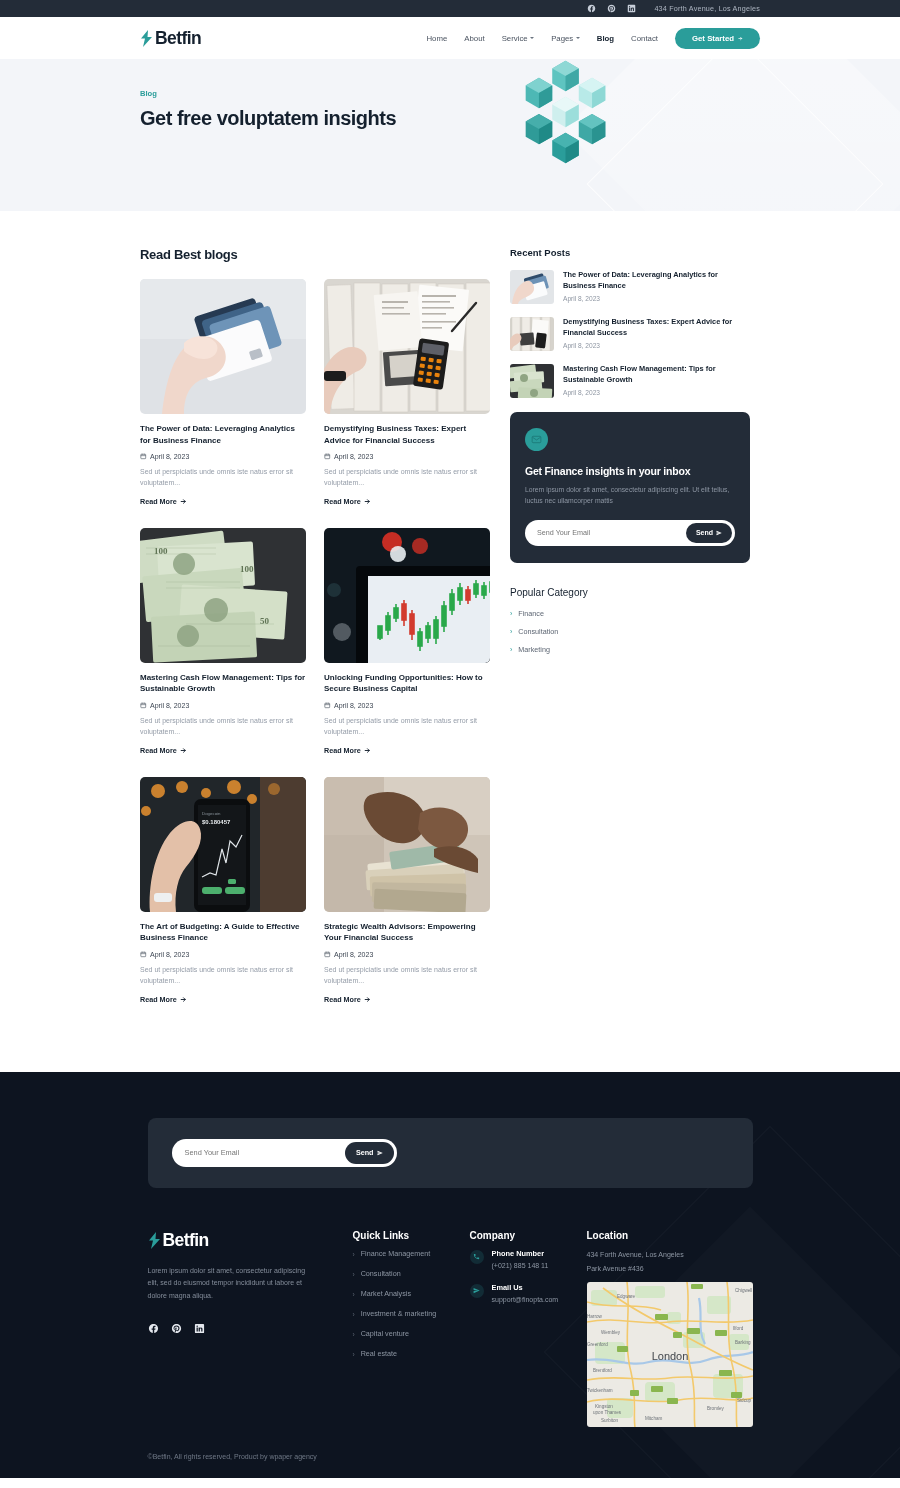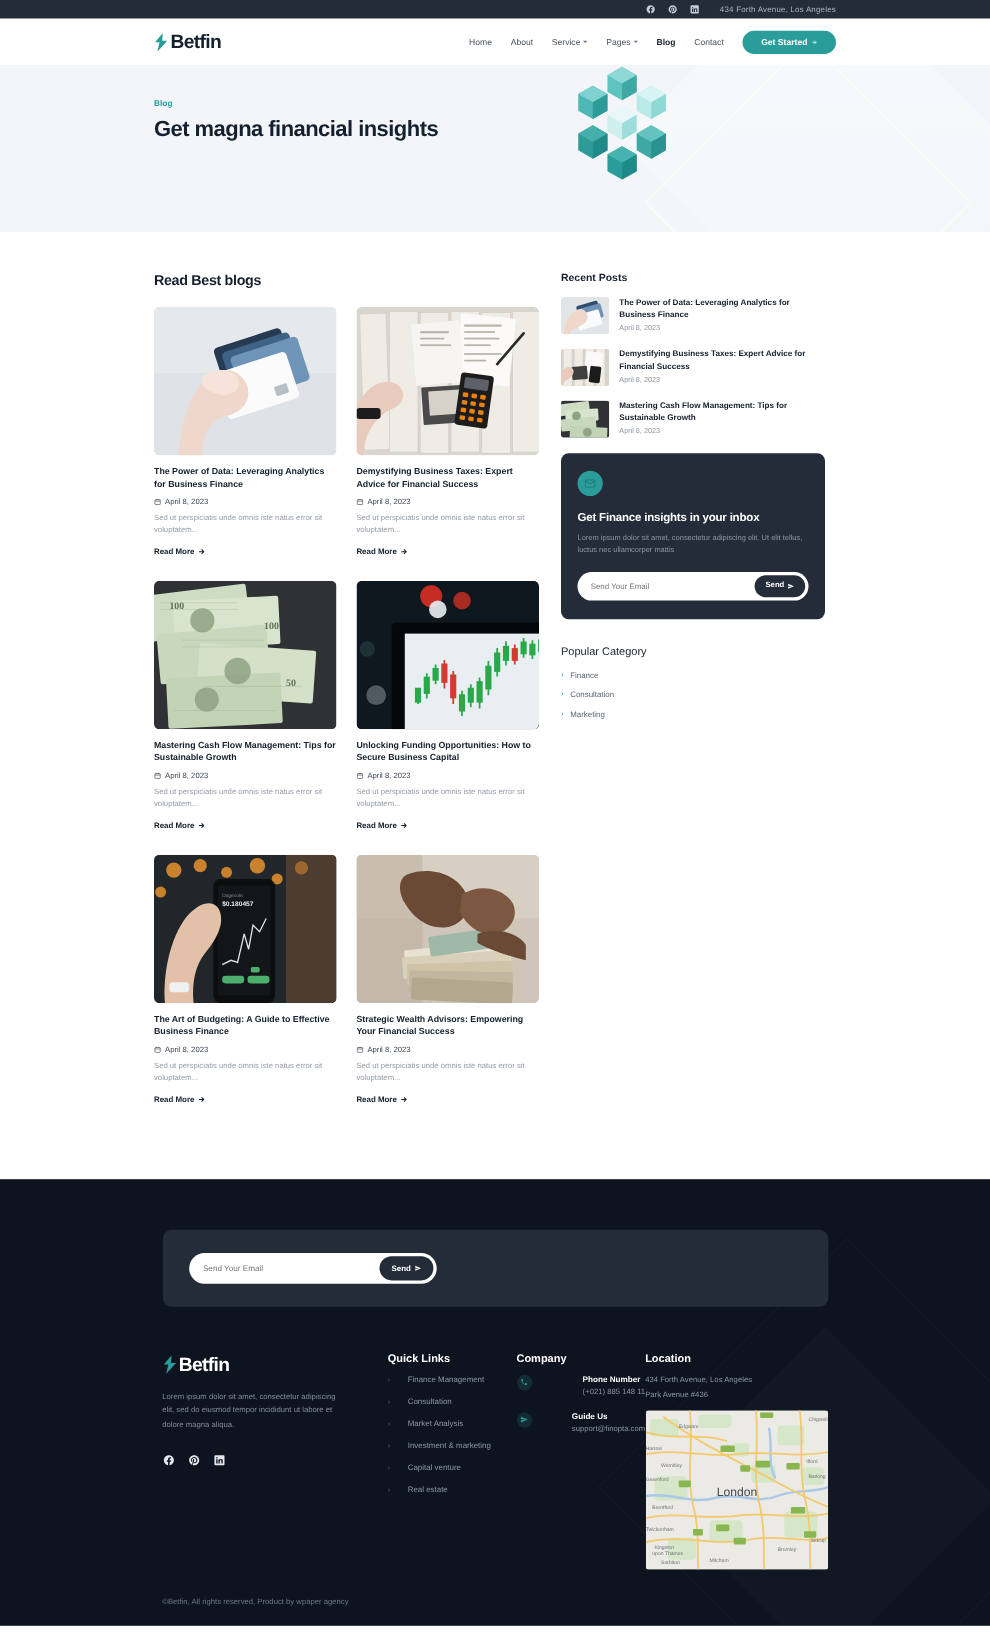--- a/index.html
+++ b/index.html
@@ -103,23 +103,23 @@
   .fcta-send { background:#232c38; color:#fff; border:none; border-radius:40px; height:22px; padding:0 11px; font-size:7.2px; font-weight:bold; display:flex; align-items:center; gap:3px; cursor:pointer; }
 
   .fcols { width:605px; margin:42px auto 0; display:flex; position:relative; z-index:2; }
   .fc-brand { width:205px; }
   .fc-logo { display:flex; align-items:center; gap:2px; margin-bottom:14px; }
   .fc-logo-text { font-size:17.5px; font-weight:bold; color:#fff; letter-spacing:-.6px; }
   .fc-about { font-size:7px; color:#848d9a; line-height:1.8; max-width:170px; margin-bottom:18px; }
   .fc-social { display:flex; gap:12px; }
   .fcol { flex:1; }
   .fcol-h { font-size:10px; font-weight:bold; color:#fff; margin-bottom:8px; }
-  .flink { display:flex; align-items:flex-end; gap:16px; font-size:7.2px; color:#8d96a3; margin-bottom:11px; cursor:pointer; }
+  .flink { display:flex; align-items:flex-end; gap:6px; font-size:7.2px; color:#8d96a3; margin-bottom:11px; cursor:pointer; }
   .flink .a { color:#5d6675; font-size:6.5px; }
-  .fcontact { display:flex; gap:24px; margin-bottom:14px; align-items:flex-start;justify-content:space-between; }
+  .fcontact { display:flex; gap:8px; margin-bottom:14px; align-items:flex-start; }
   .fcontact-ico { width:14px;height:14px;border-radius:50%;background:rgba(42,157,154,.18); display:flex;align-items:center;justify-content:center; flex:0 0 14px; margin-top:1px; }
   .fcontact-h { font-size:7.4px; font-weight:bold; color:#fff; margin-bottom:4px; }
   .fcontact-v { font-size:7px; color:#8d96a3; }
   .floc { font-size:7px; color:#8d96a3; line-height:1.7; margin-bottom:8px; }
   .fmap { width:166px; height:145px; border-radius:3px; overflow:hidden; }
   .fmap svg { width:100%; height:100%; display:block; }
   .fbottom { width:605px; margin:0 auto; padding:26px 0 18px; position:relative; z-index:2; }
   .fbottom-t { font-size:7px; color:#6f7886; }
 </style>
 </head>
@@ -187,21 +187,21 @@
         </button>
       </div>
     </div>
   </div>
 
   <div class="hero">
     <div class="hero-bgshape"></div>
     <div class="hero-bgshape2"></div>
     <div class="hero-inner">
       <div class="crumb">Blog</div>
-      <div class="hero-title">Get magna financial insights</div>
+      <div class="hero-title">Get free voluptatem insights</div>
       <svg class="hero-art" viewBox="0 0 100 116">
         <g>
           <polygon points="50,4 64,12 64,28 50,36 36,28 36,12" fill="#5ec4c0"></polygon>
           <polygon points="50,4 64,12 50,20 36,12" fill="#8ed8d5"></polygon>
           <polygon points="50,20 64,12 64,28 50,36" fill="#3fa8a5"></polygon>
           <polygon points="22,22 36,30 36,46 22,54 8,46 8,30" fill="#4db8b5"></polygon>
           <polygon points="22,22 36,30 22,38 8,30" fill="#7fd2cf"></polygon>
           <polygon points="22,38 36,30 36,46 22,54" fill="#2f9b98"></polygon>
           <polygon points="78,22 92,30 92,46 78,54 64,46 64,30" fill="#b8eae8"></polygon>
           <polygon points="78,22 92,30 78,38 64,30" fill="#d6f4f3"></polygon>
@@ -707,21 +707,21 @@
             <div class="fcontact-v">(+021) 885 148 11</div>
           </div>
         </div>
         <div class="fcontact">
           <div class="fcontact-ico">
             <svg width="7" height="7" viewBox="0 0 24 24" fill="#2a9d9a">
                 <path d="M2 21l21-9L2 3v7l15 2-15 2z"></path>
               </svg>
           </div>
           <div>
-            <div class="fcontact-h">Guide Us</div>
+            <div class="fcontact-h">Email Us</div>
             <div class="fcontact-v">support@finopta.com</div>
           </div>
         </div>
       </div>
 
       <div class="fcol">
         <div class="fcol-h">Location</div>
         <div class="floc">434 Forth Avenue, Los Angeles</div>
         <div class="floc" style="margin-top:-6px">Park Avenue #436</div>
         <div class="fmap">

